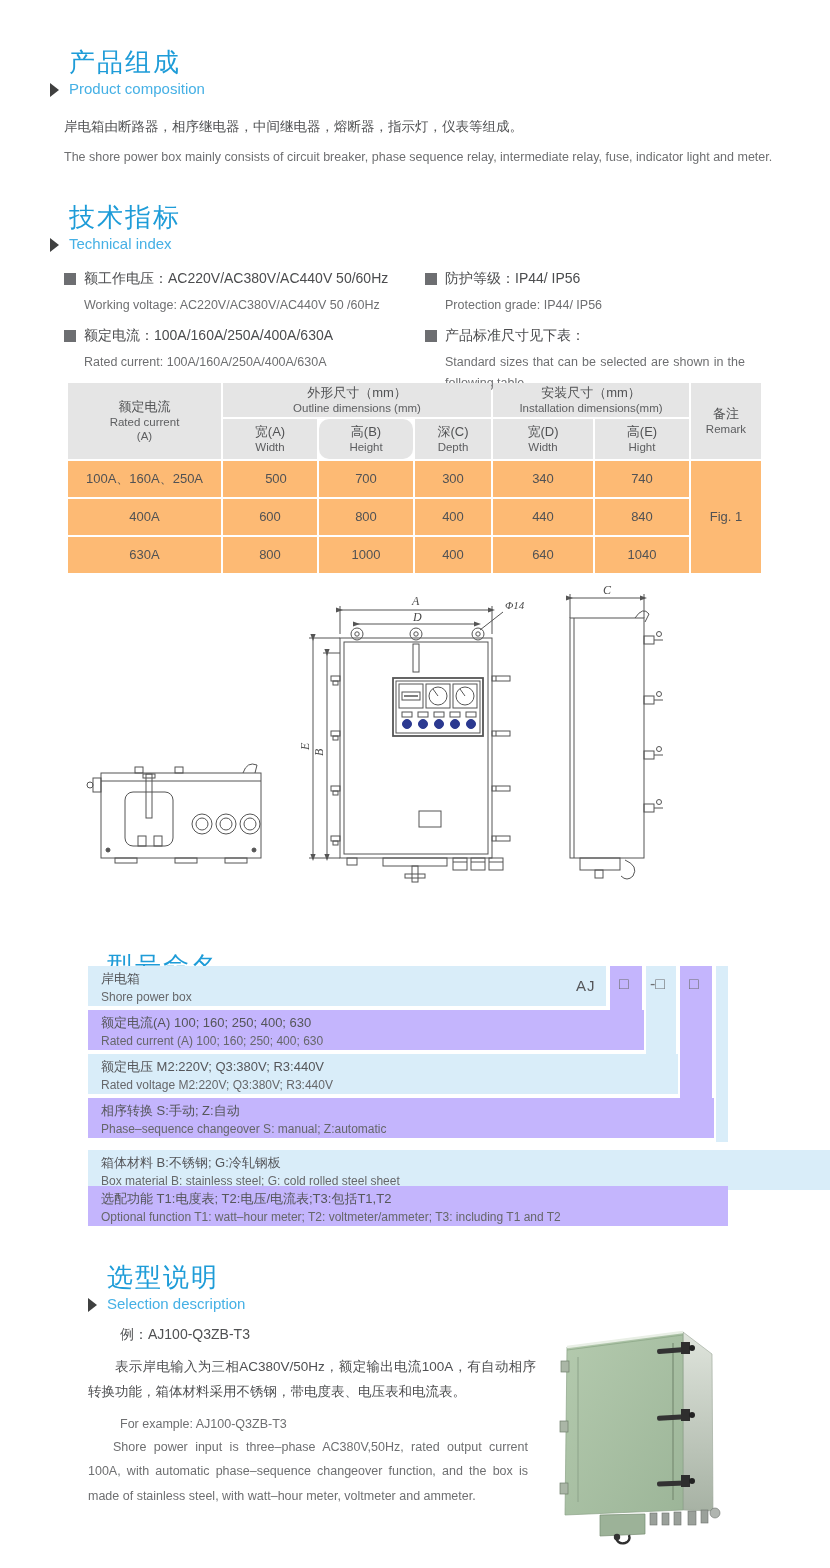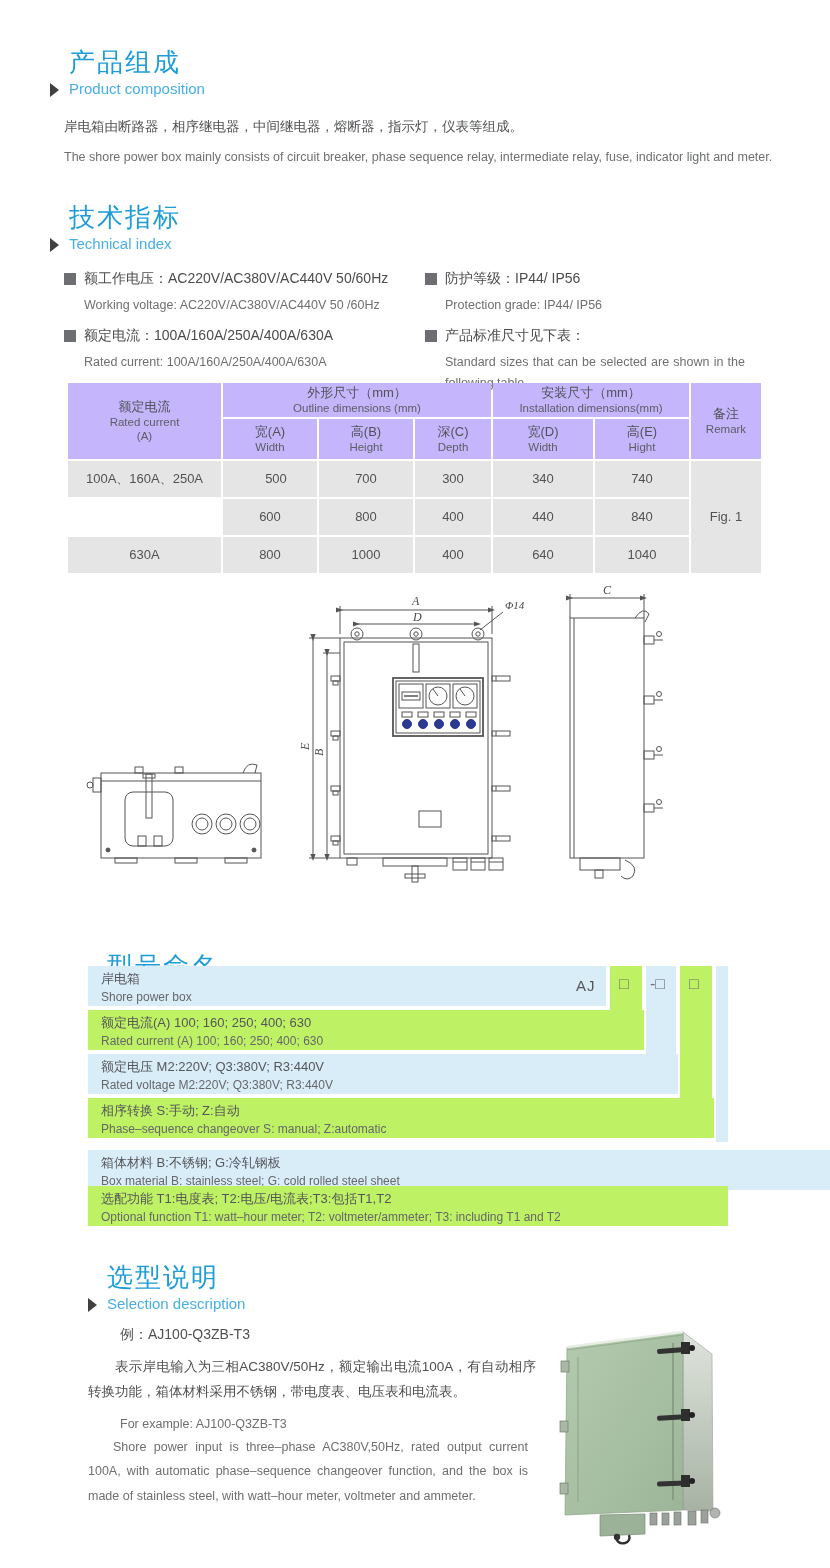--- a/index.html
+++ b/index.html
@@ -18,30 +18,30 @@
   .spec-item{margin-bottom:12px;}
   .spec-zh{font-size:14px;color:#4b4c4e;display:flex;align-items:center;gap:8px;}
   .bullet{width:12px;height:12px;background:#6d6e71;flex:none;}
   .spec-en{font-size:12.5px;color:#6e6f71;margin:7px 0 0 20px;line-height:1.65;}
 
   
   .dim-table{position:absolute;left:68px;top:383px;display:grid;
     grid-template-columns:153px 94px 94px 76px 100px 94px 70px;
     grid-template-rows:34px 40px 36px 36px 36px;gap:2px;
     font-size:13px;color:#515254;text-align:center;}
-  .dim-table>div{background:#e5e5e5;display:flex;flex-direction:column;
+  .dim-table>div{background:#fdba74;display:flex;flex-direction:column;
     justify-content:center;line-height:1.25;}
-  .dim-table .th{background:#c4b5fd;}
+  .dim-table .th{background:#e5e5e5;}
   .en-s{font-size:11.5px;color:#5d5e60;}
 
   
   .naming{position:absolute;left:88px;top:966px;width:640px;height:262px;}
   .nrow{position:absolute;left:0;height:40px;box-sizing:border-box;padding:5px 0 8px 13px;}
   .blue{background:#d9edf9;}
-  .gray{background:#bef264;}
+  .gray{background:#c4b5fd;}
   .nrow .zh{font-size:13px;color:#55565a;line-height:1.3;}
   .nrow .en{font-size:12px;color:#66676a;margin-top:2px;line-height:1.2;}
   .strip{position:absolute;top:0;}
   .aj{position:absolute;top:11px;font-size:15px;color:#55565a;letter-spacing:1px;}
   .ph{position:absolute;top:9px;font-size:16px;color:#6f7073;}
 
   
   .sel-line{font-size:14px;color:#4f5052;margin:0 0 10px 32px;}
   .sel-zh{font-size:13.5px;color:#4f5052;line-height:1.9;text-indent:2em;margin:0;
           width:448px;text-align:justify;}
@@ -127,21 +127,21 @@
       <div class="en-s">Installation dimensions(mm)</div>
     </div>
     <div class="th" style="grid-area:1/7/3/8;">
       <div>备注</div>
       <div class="en-s">Remark</div>
     </div>
     <div class="th" style="grid-area:2/2;">
         <div>宽(A)</div>
         <div class="en-s">Width</div>
       </div>
-    <div class="th" style="grid-area:2/3;">
+    <div class="th" style="grid-area:2/3;border-radius:10px;">
         <div>高(B)</div>
         <div class="en-s">Height</div>
       </div>
     <div class="th" style="grid-area:2/4;">
         <div>深(C)</div>
         <div class="en-s">Depth</div>
       </div>
     <div class="th" style="grid-area:2/5;">
         <div>宽(D)</div>
         <div class="en-s">Width</div>
@@ -152,20 +152,21 @@
       </div>
 
     <div style="grid-area:3/1;">100A、160A、250A</div>
     <div style="grid-area:3/2;padding-left:12px;">500</div>
     <div style="grid-area:3/3;">700</div>
     <div style="grid-area:3/4;">300</div>
     <div style="grid-area:3/5;">340</div>
     <div style="grid-area:3/6;">740</div>
     <div style="grid-area:3/7/6/8;">Fig. 1</div>
 
+    <div style="grid-area:4/1;">400A</div>
     <div style="grid-area:4/2;">600</div>
     <div style="grid-area:4/3;">800</div>
     <div style="grid-area:4/4;">400</div>
     <div style="grid-area:4/5;">440</div>
     <div style="grid-area:4/6;">840</div>
 
     <div style="grid-area:5/1;">630A</div>
     <div style="grid-area:5/2;">800</div>
     <div style="grid-area:5/3;">1000</div>
     <div style="grid-area:5/4;">400</div>

